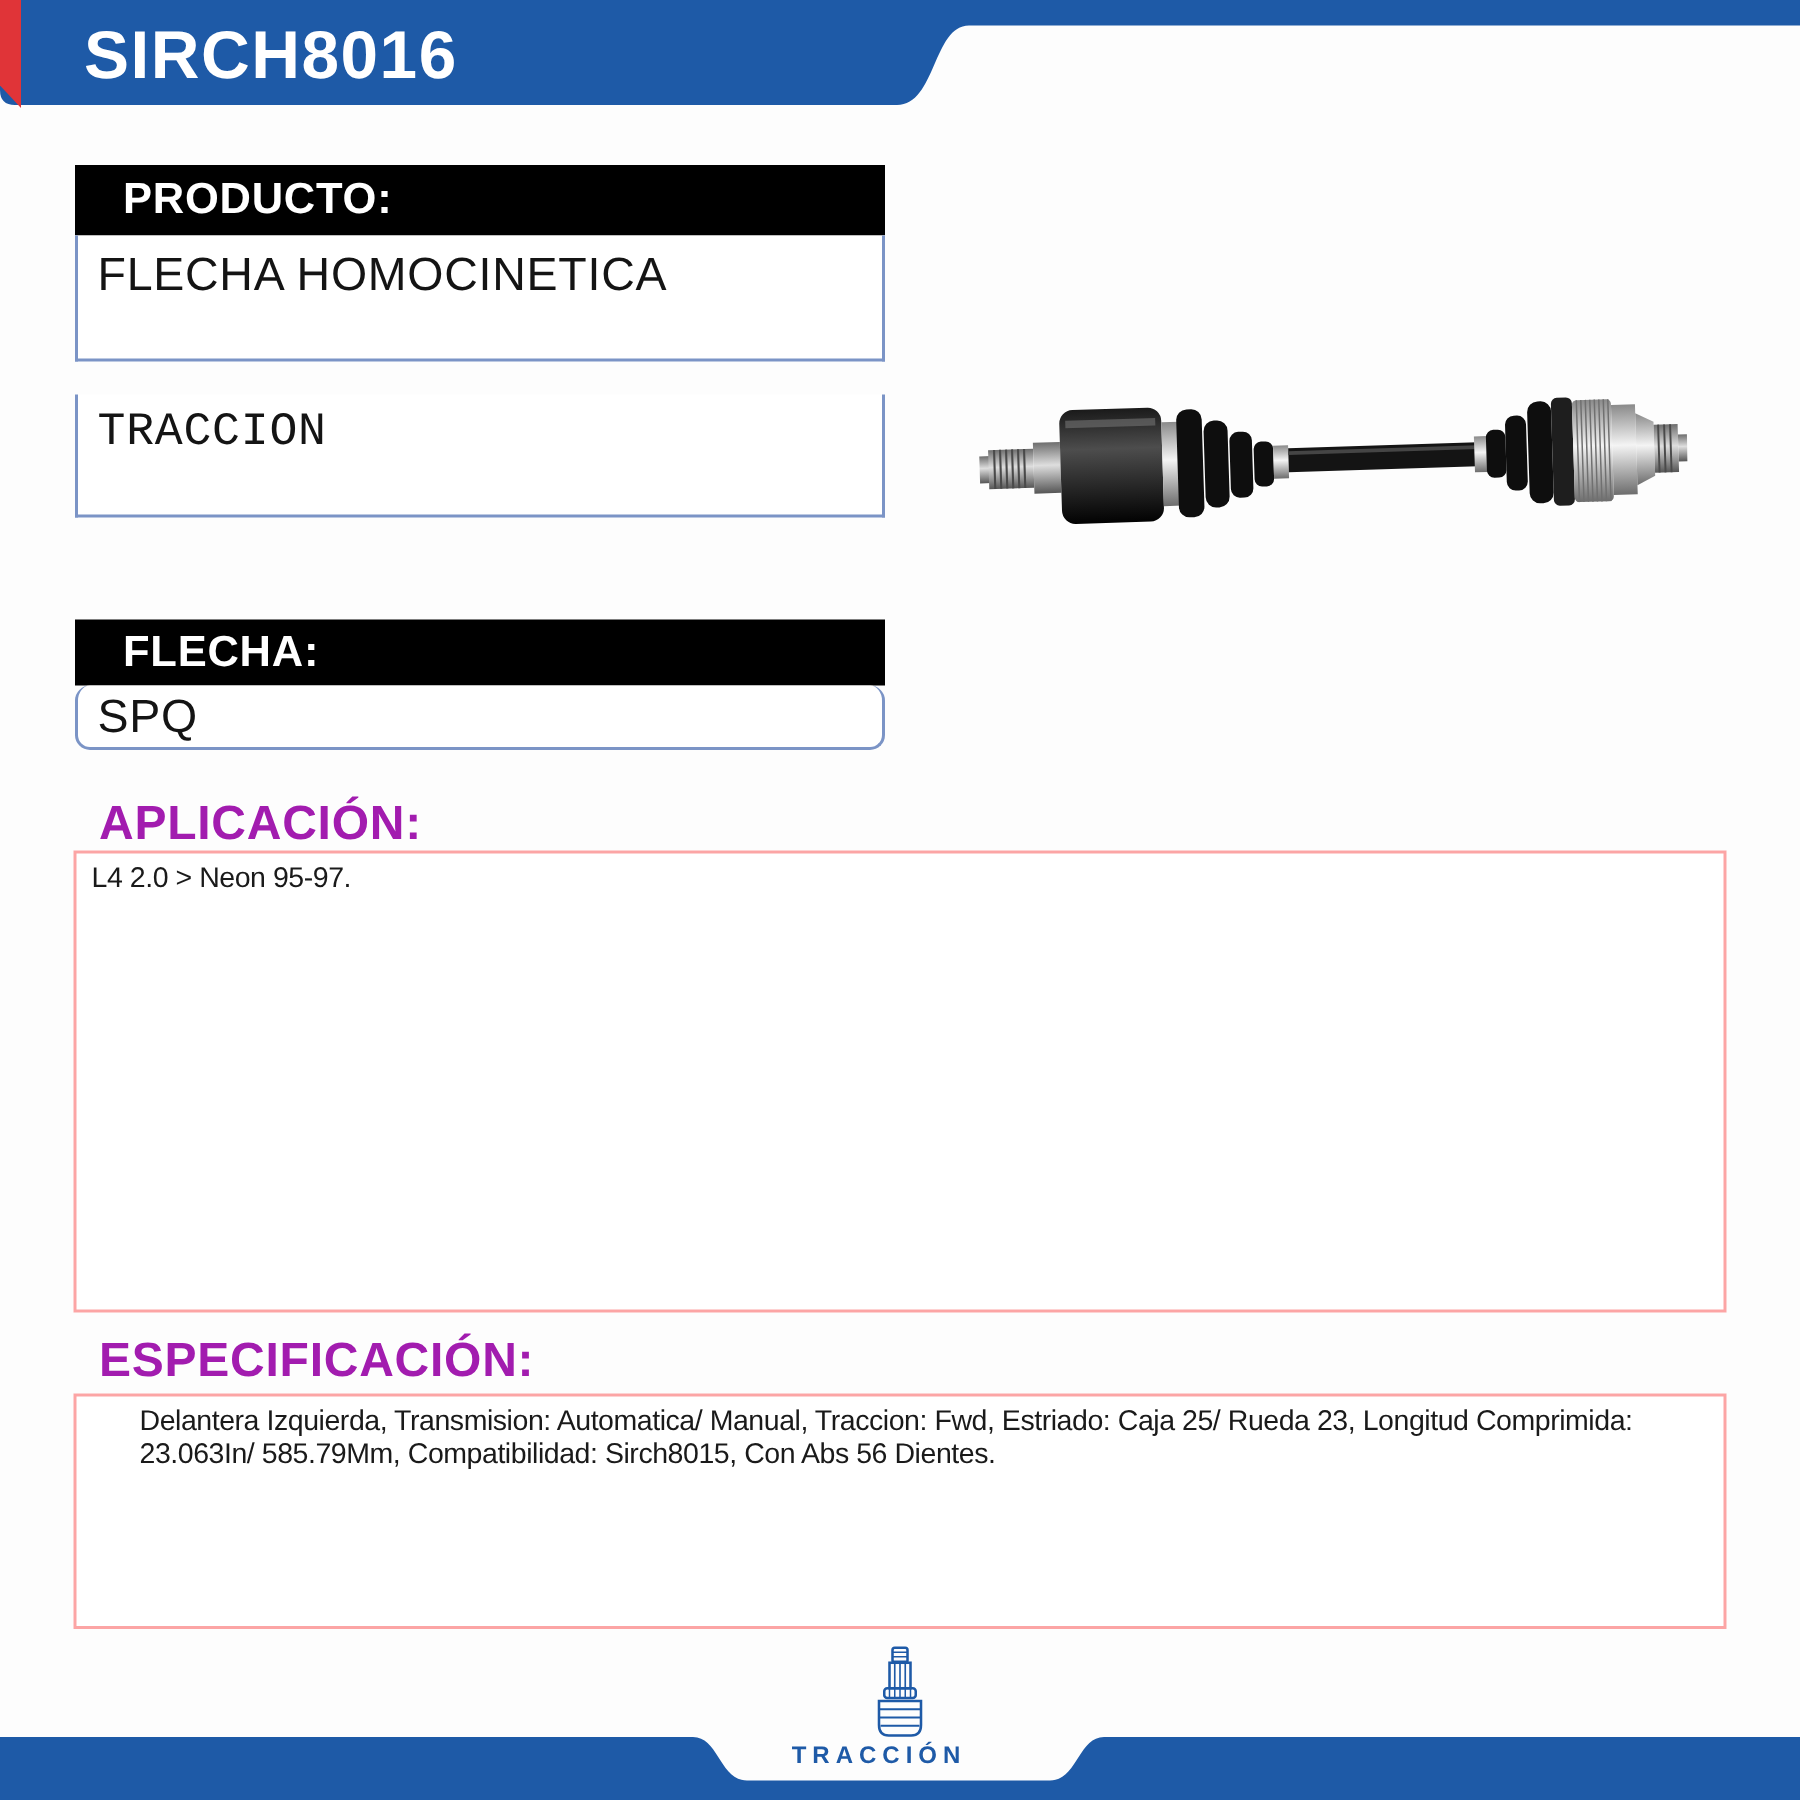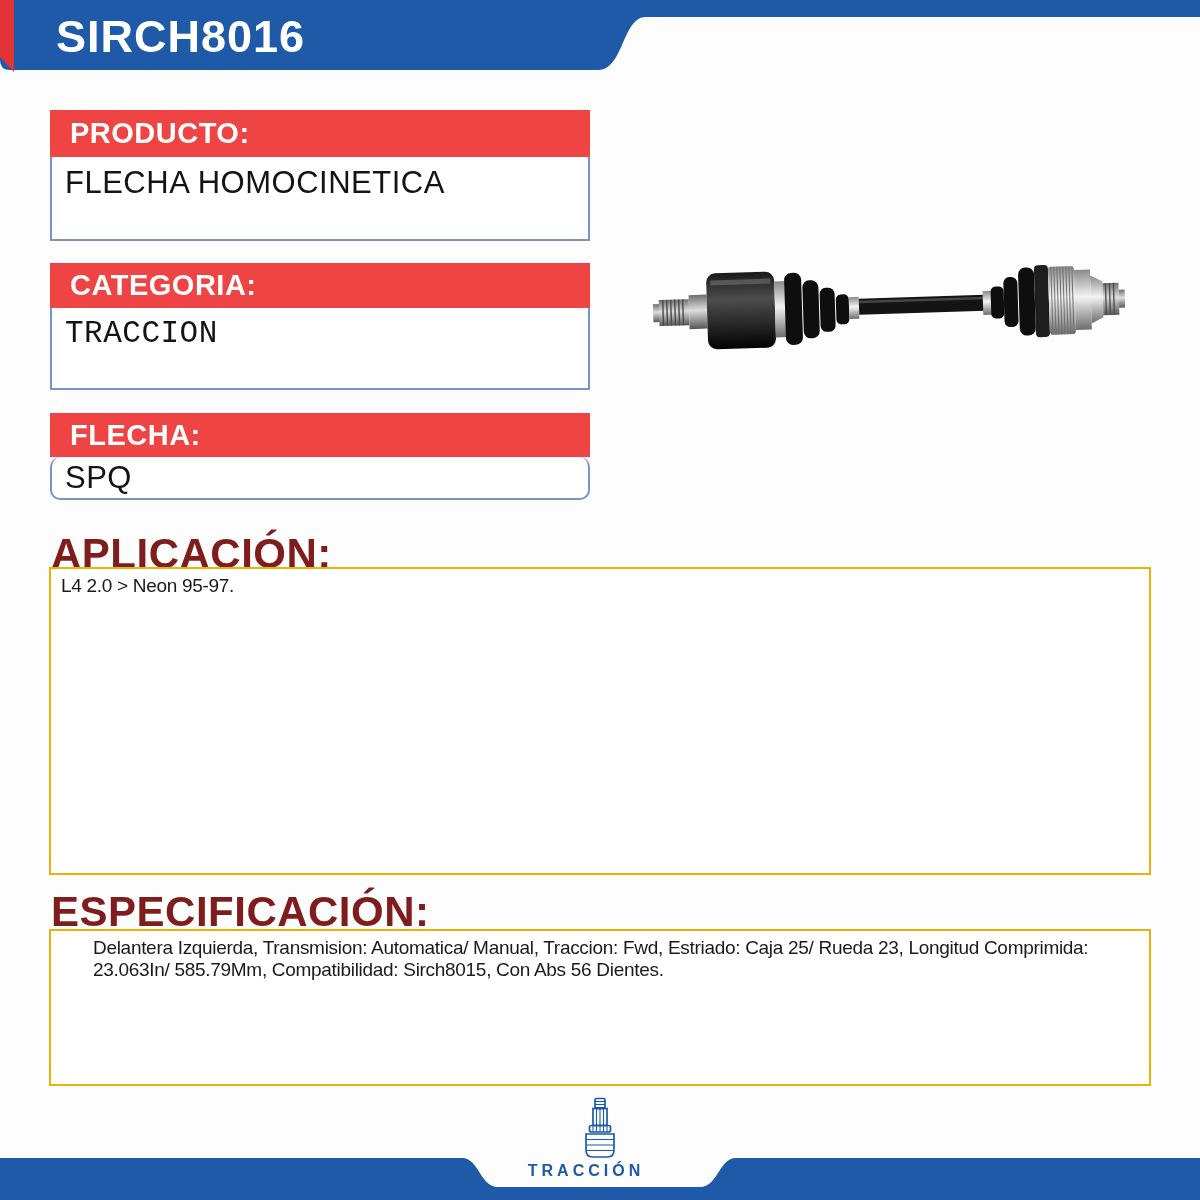--- a/index.html
+++ b/index.html
@@ -9,42 +9,42 @@
   }
   
   .header-svg{position:absolute;top:0;left:0;}
   .header-title{
     position:absolute;top:11px;left:56px;
     font-size:45px;font-weight:bold;color:#ffffff;letter-spacing:1px;
   }
   
   .info-box{position:absolute;left:50px;width:540px;}
   .info-box .bar{
-    background:#ef4444;color:#fff;font-weight:bold;font-size:29px;
-    letter-spacing:.5px;padding-left:20px;box-sizing:border-box;
+    background:#000000;color:#fff;font-weight:bold;font-size:29px;
+    letter-spacing:.5px;padding-left:32px;box-sizing:border-box;
     display:flex;align-items:center;
   }
   .info-box .val{
     background:#fff;border:2px solid #7b94c6;border-top:none;
     font-size:31px;color:#141414;letter-spacing:.5px;
     padding:8px 13px;box-sizing:border-box;
   }
   .box-producto{top:110px;} .box-producto .bar{height:47px;} .box-producto .val{height:84px;}
   .box-categoria{top:263px;} .box-categoria .bar{height:45px;} .box-categoria .val{height:82px;font-family:Liberation Mono, monospace;}
   .box-marca{top:413px;} .box-marca .bar{height:44px;} .box-marca .val{height:43px;padding-top:3px;border-radius:10px;}
   
   .section-title{
-    position:absolute;left:51px;color:#7f1d1d;font-weight:bold;
-    font-size:42px;letter-spacing:.5px;
+    position:absolute;left:66px;color:#a21caf;font-weight:bold;
+    font-size:32px;letter-spacing:.5px;
   }
   .title-aplicacion{top:530px;}
   .title-especificacion{top:888px;}
   .section-box{
     position:absolute;left:49px;width:1102px;background:#fff;
-    border:2px solid #eab308;box-sizing:border-box;
+    border:2px solid #fca5a5;box-sizing:border-box;
     font-size:19px;color:#1a1a1a;letter-spacing:-0.3px;line-height:1.16;
     padding:6px 10px;
   }
   .box-aplicacion{top:567px;height:308px;}
   .box-especificacion{top:929px;height:157px;padding-left:42px;}
   
   .product-photo{position:absolute;left:645px;top:240px;}
   
   .footer-svg{position:absolute;left:0;bottom:0;}
   .footer-cat-label{
@@ -61,21 +61,20 @@
   <polygon points="0,0 14,0 14,72 0,57" fill="#e03438"></polygon>
 </svg>
 <div class="header-title">SIRCH8016</div>
 
 <div class="info-box box-producto">
   <div class="bar">PRODUCTO:</div>
   <div class="val">FLECHA HOMOCINETICA</div>
 </div>
 
 <div class="info-box box-categoria">
-  <div class="bar">CATEGORIA:</div>
   <div class="val">TRACCION</div>
 </div>
 
 <div class="info-box box-marca">
   <div class="bar">FLECHA:</div>
   <div class="val">SPQ</div>
 </div>
 
 <svg class="product-photo" width="480" height="130" viewBox="0 0 480 130">
   <defs>

